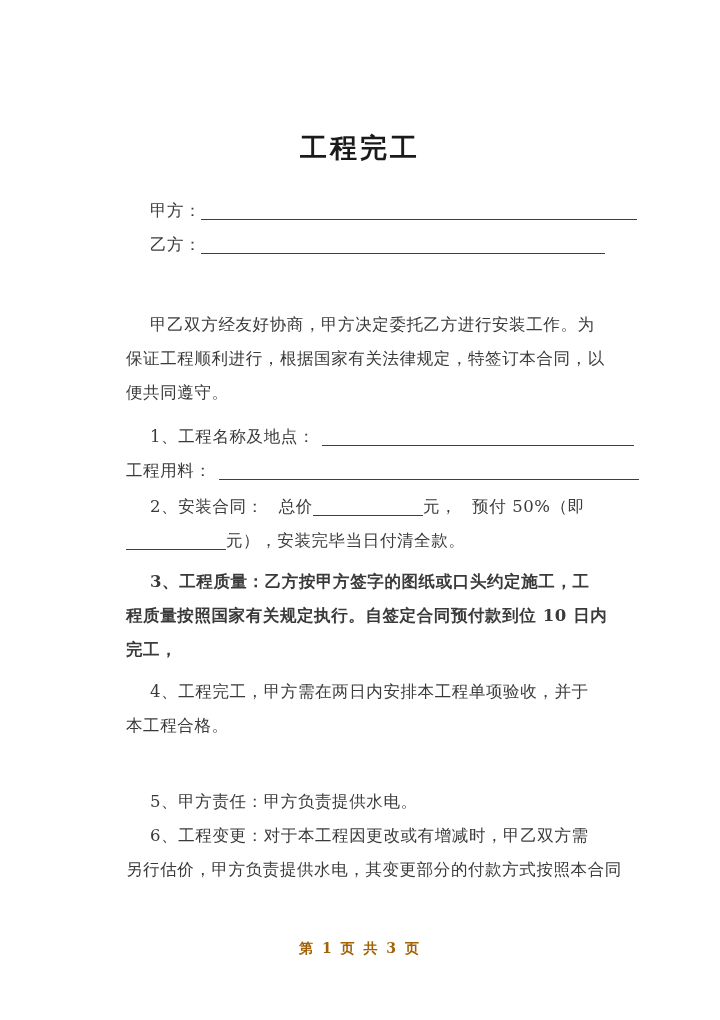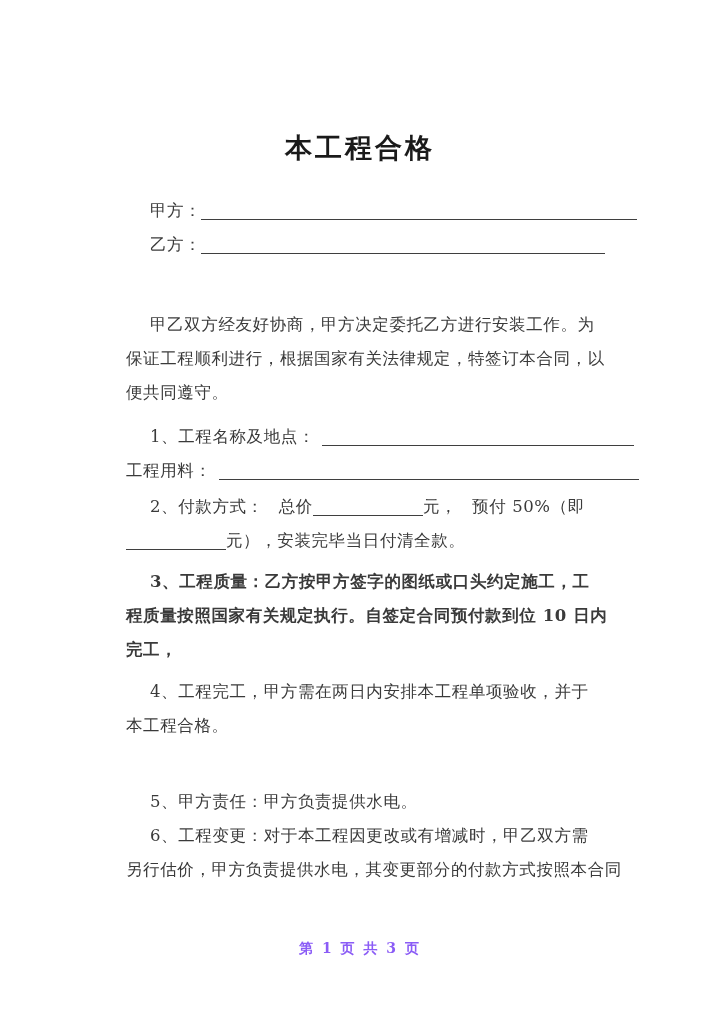--- a/index.html
+++ b/index.html
@@ -66,33 +66,33 @@
 
   
   .footer {
     position: absolute;
     left: 0;
     top: 940px;
     width: 720px;
     text-align: center;
     font-size: 14px;
     letter-spacing: 2px;
-    color: #8b5cf6;
+    color: #a16207;
     font-weight: bold;
   }
 
   .sp-sm { display: inline-block; width: 7px; }
   .sp-md { display: inline-block; width: 15px; }
 </style>
 </head>
 <body>
 
 <div class="page">
 
-  <div class="doc-title">本工程合格</div>
+  <div class="doc-title">工程完工</div>
 
   <div class="body-block" style="top:194px;">
 
     <div class="ln">
       <span class="indent2" style="padding-left:24px;">甲方：</span><span class="rule" id="rule-party-a" style="width: 436px;"></span>
     </div>
 
     <div class="ln">
       <span class="indent2" style="padding-left:24px;">乙方：</span><span class="rule" id="rule-party-b" style="width: 404px;"></span>
     </div>
@@ -109,21 +109,21 @@
     <div class="ln" style="padding-left:24px;">
       <span>1、</span><span>工程名称及地点：</span><span class="sp-sm"></span><span class="rule" id="rule-c1a" style="width: 312px;"></span>
     </div>
     <div class="ln">
       <span>工程用料：</span><span class="sp-sm"></span><span class="rule" id="rule-c1b" style="width: 420px;"></span>
     </div>
   </div>
 
   <div class="body-block" style="top:490px;">
     <div class="ln" style="padding-left:24px;">
-      <span>2、</span><span>付款方式：</span><span class="sp-md"></span><span>总价</span><span class="rule" id="rule-c2a" style="width: 110px;"></span><span>元，</span><span class="sp-md"></span><span>预付 50%（即</span>
+      <span>2、</span><span>安装合同：</span><span class="sp-md"></span><span>总价</span><span class="rule" id="rule-c2a" style="width: 110px;"></span><span>元，</span><span class="sp-md"></span><span>预付 50%（即</span>
     </div>
     <div class="ln">
       <span class="rule" id="rule-c2b" style="width: 100px;"></span><span>元），安装完毕当日付清全款。</span>
     </div>
   </div>
 
   <div class="body-block" style="top:565px;font-weight:bold;">
     <div class="ln" style="padding-left:24px;">
       <span>3、</span><span>工程质量：</span><span>乙方按甲方签字的图纸或口头约定施工，工</span>
     </div>

